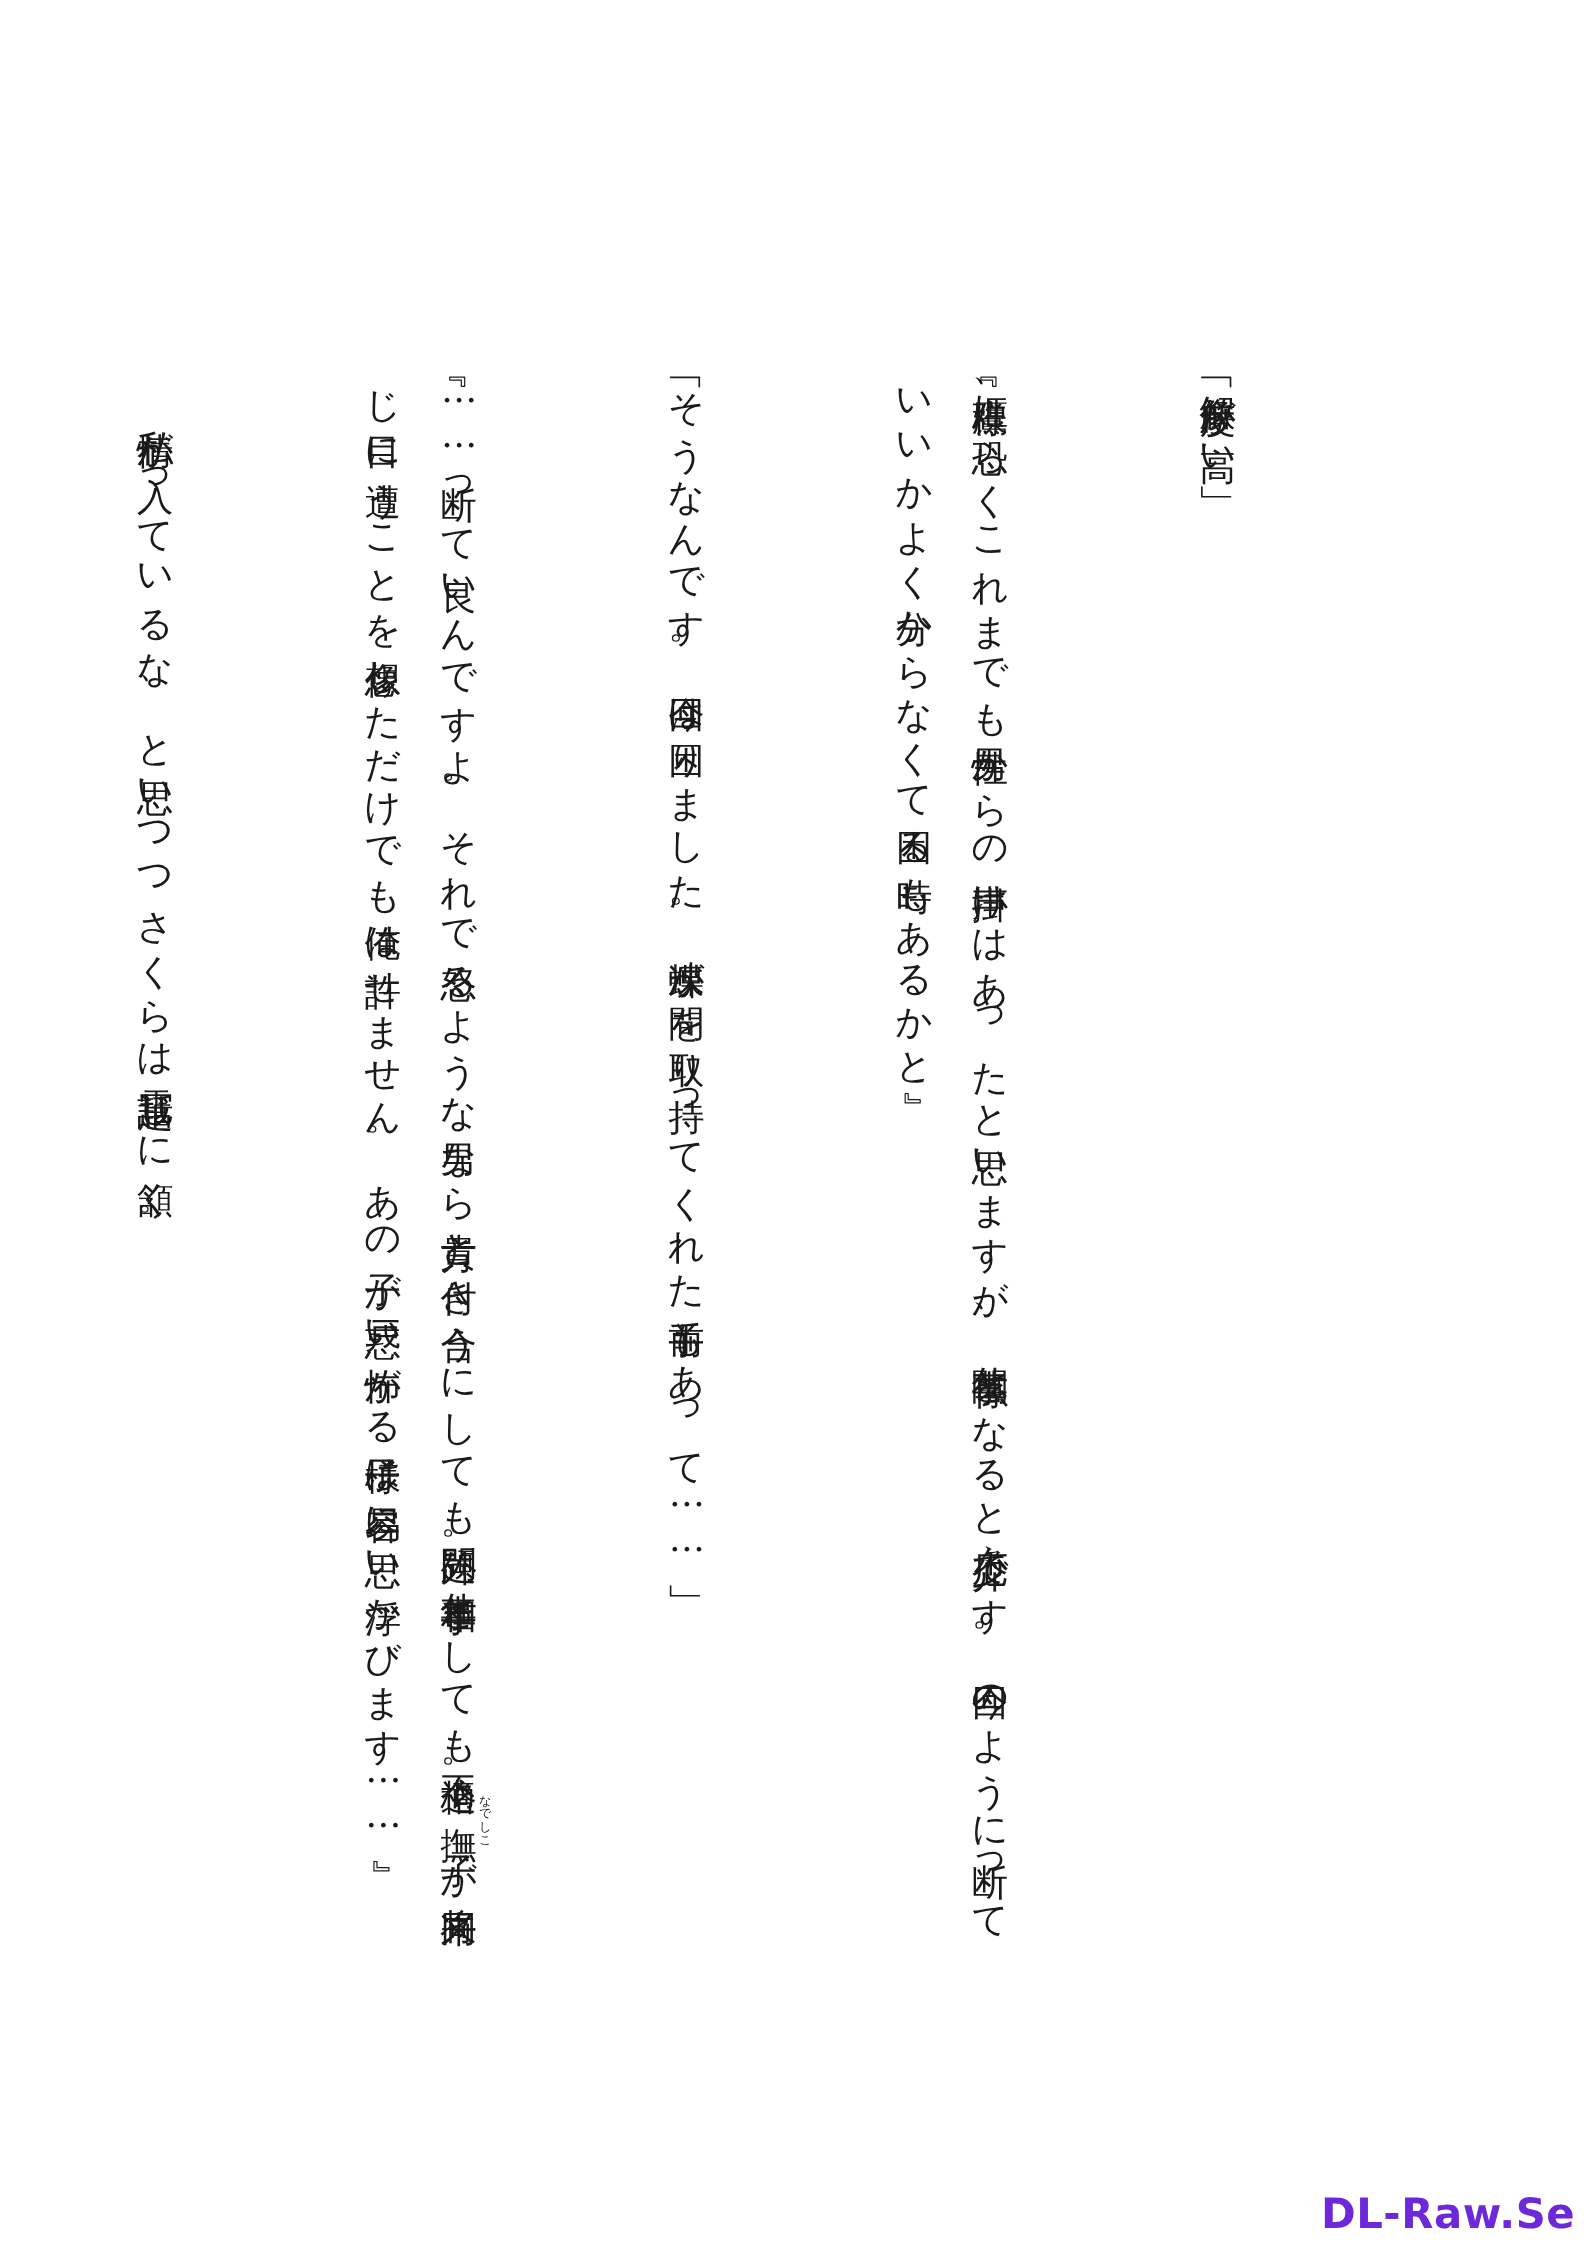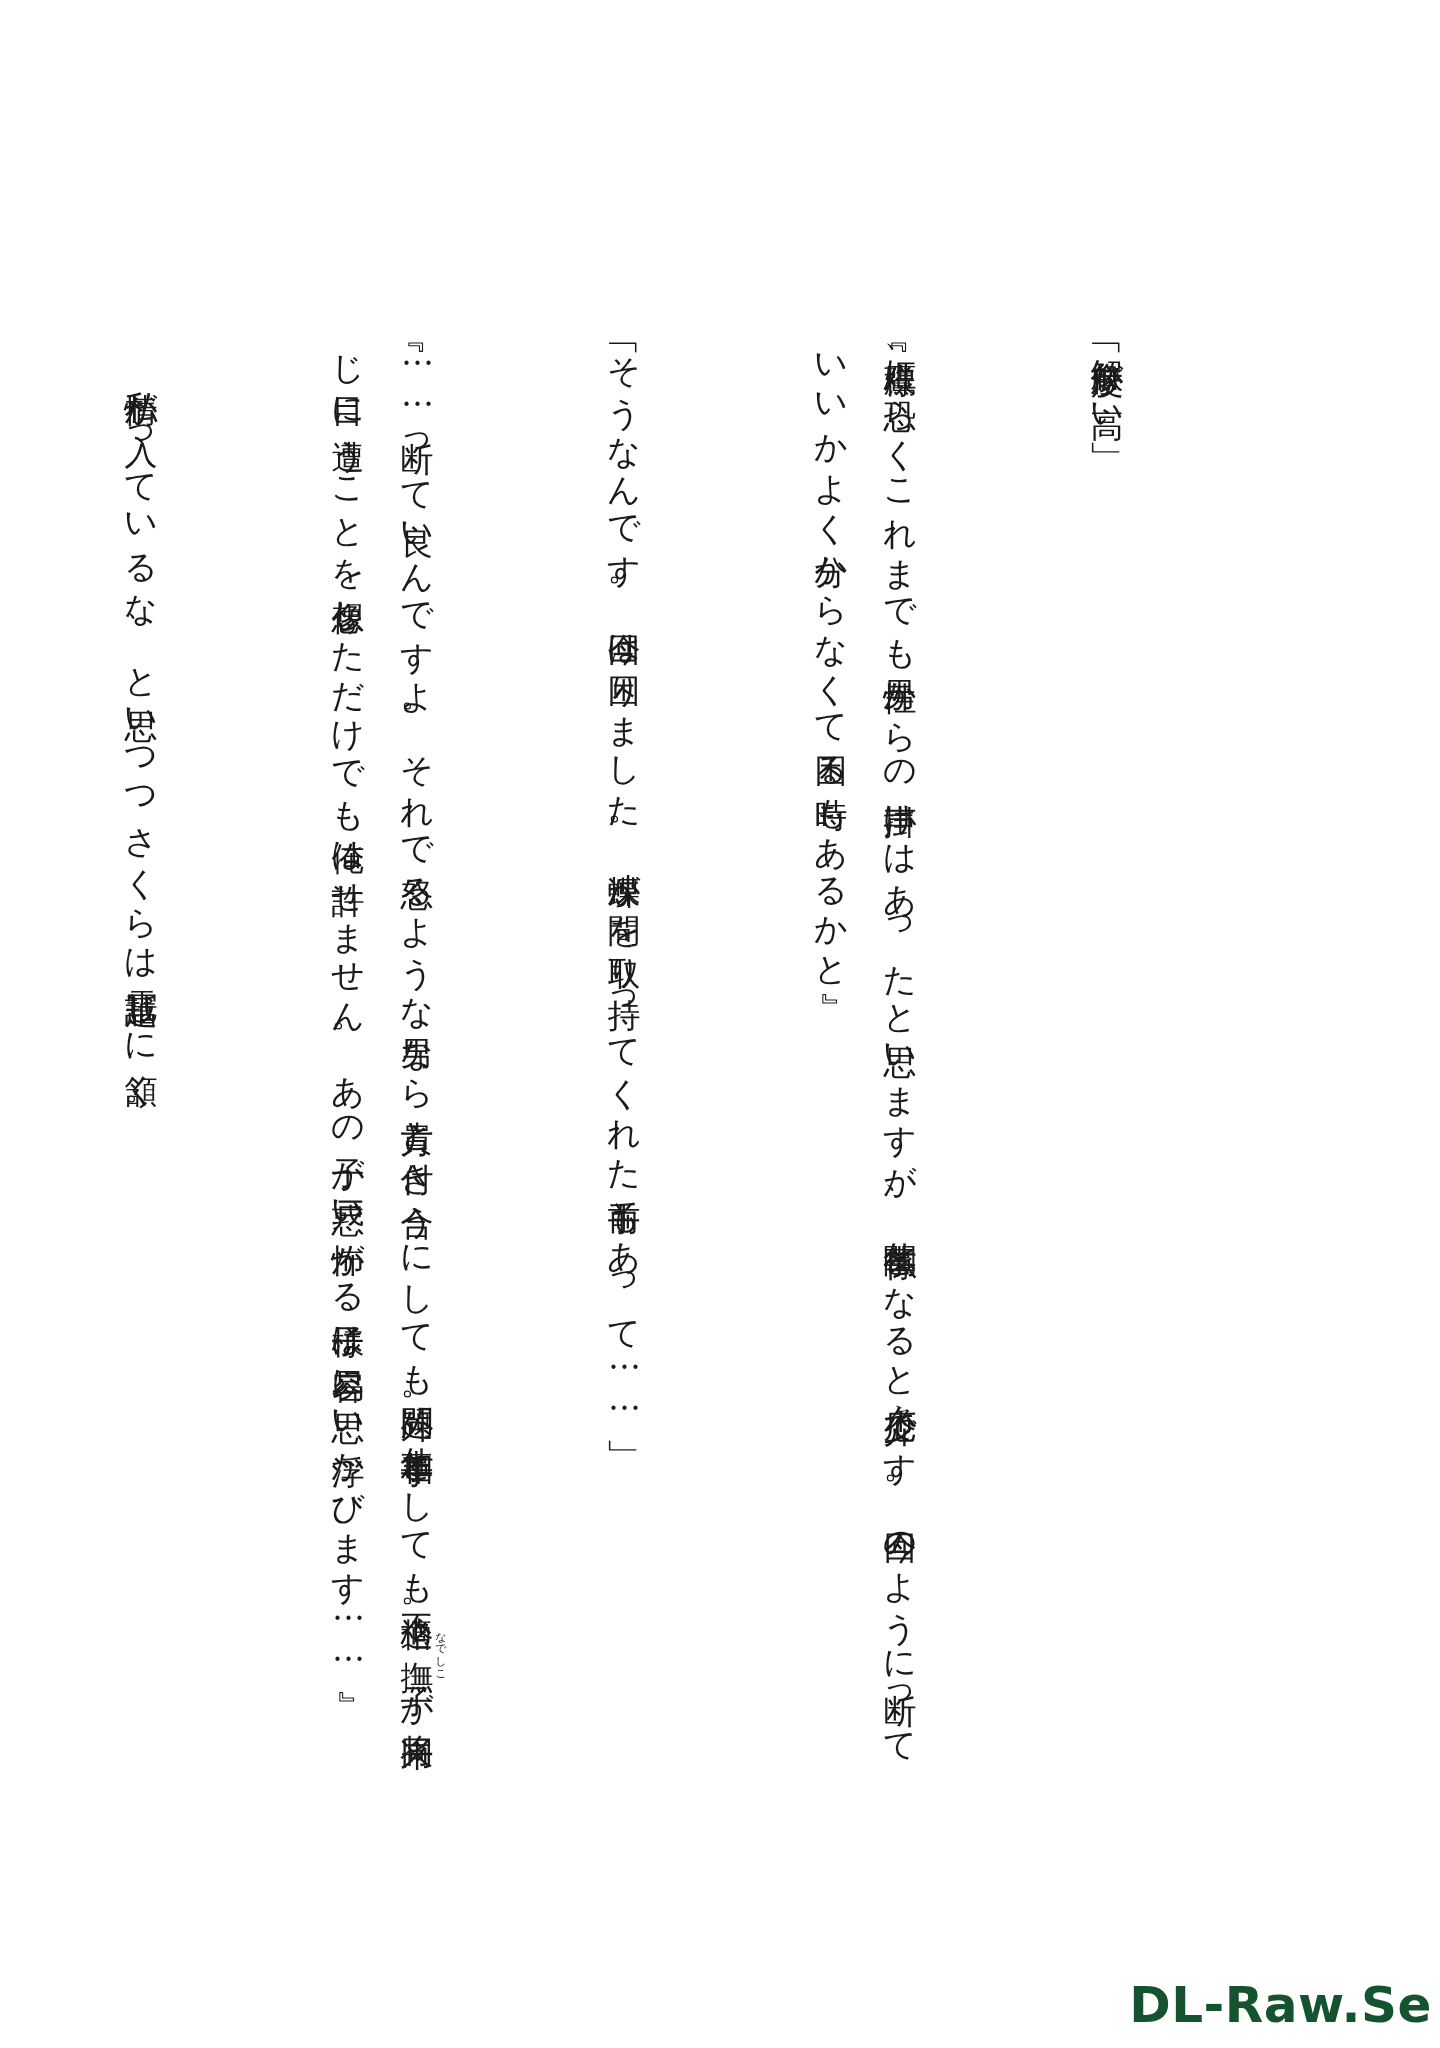--- a/index.html
+++ b/index.html
@@ -48,22 +48,22 @@
     ruby rt {
       font-size: 11px;
       letter-spacing: 0;
     }
     #watermark {
       position: absolute;
       right: 8px;
       bottom: 14px;
       font-family: "DejaVu Sans", "Liberation Sans", sans-serif;
       font-weight: bold;
-      font-size: 50px;
-      color: #14532d;
+      font-size: 38px;
+      color: #6d28d9;
       letter-spacing: 0.5px;
     }
   </style>
 </head>
 <body>
 
 <div id="page">
   <div id="text-block">
     <p class="line">「解像度が高い」</p>
     <p class="line">『姫鷹様、恐らくこれまでも男性からの声掛けはあったと思いますが、仕事関係となると少々厄介です。今回のように断っていいかよく分からなくて困る時もあるかと』</p>

